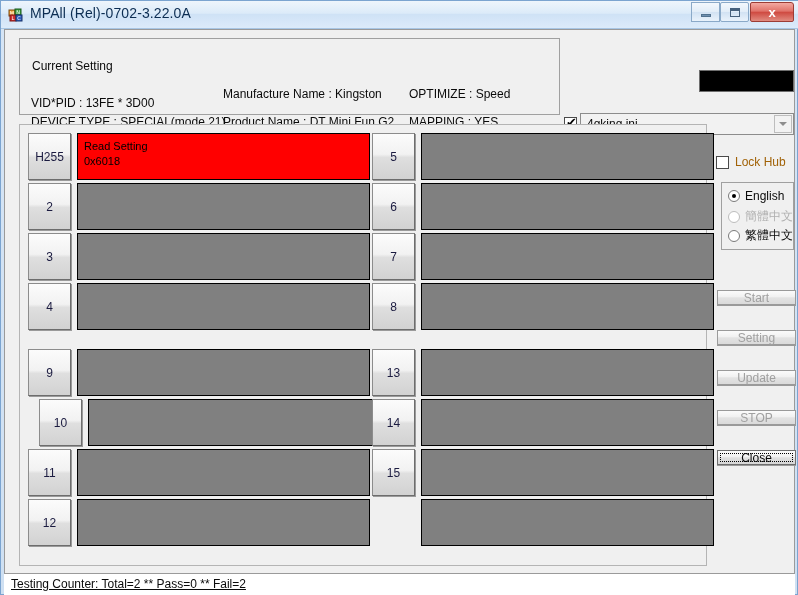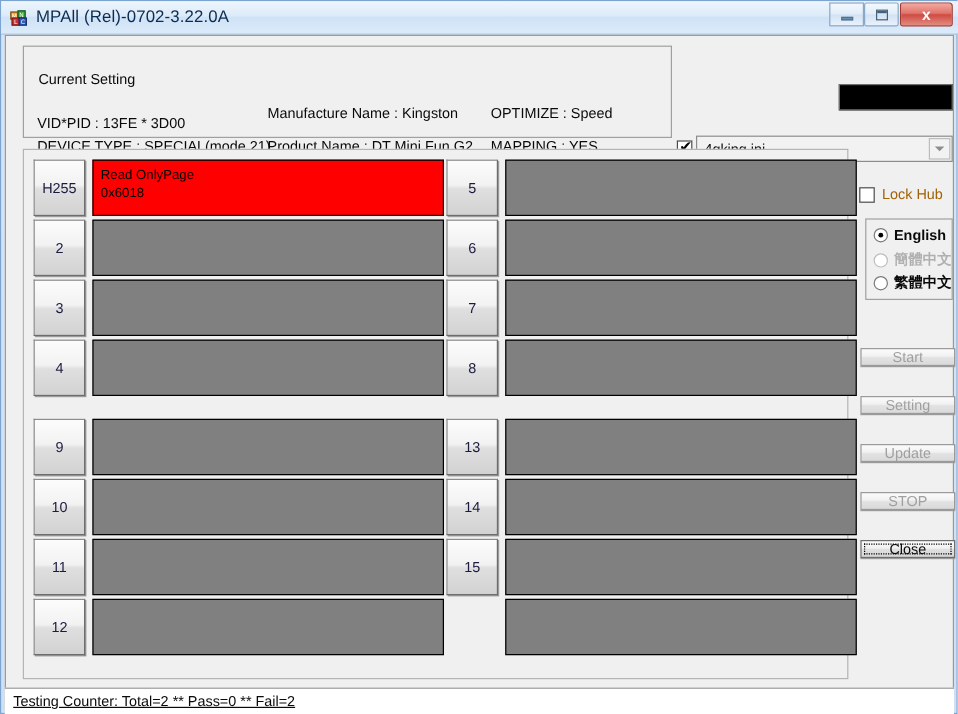--- a/index.html
+++ b/index.html
@@ -255,21 +255,20 @@
     content: "";
     position: absolute; left: 3px; top: 3px;
     width: 4px; height: 4px; border-radius: 50%;
     background: #000000;
   }
   .radio-dot.dim { border-color: #bdbdbd; }
   .radio-lbl {
     margin-left: 5px;
     font-size: 12px; color: #0a0a0a;
     white-space: nowrap;
-    font-weight: bold;
   }
   .radio-lbl.dim { color: #b0b0b0; }
   .radio-lbl.cjk { font-family: "DejaVu Sans", sans-serif; font-size: 12px; }
 
   .action-btn {
     position: absolute; left: 6px;
     width: 79px; height: 15px;
     background: linear-gradient(to bottom,#fbfbfb 0%,#f1f1f1 45%,#e3e3e3 52%,#dadada 100%);
     border: 1px solid #9a9a9a;
     box-sizing: border-box;
@@ -367,41 +366,41 @@
       <div id="ini-combo-value">4gking.ini</div>
       <div id="ini-combo-arrow">
           <span class="caret"></span>
         </div>
     </div>
 
     <div id="slot-panel">
         <div class="slot-row" style="left: 8px; top: 8px; width: 342px;">
           <div class="slot-btn">H255</div>
           <div class="slot-bar red">
-            <div class="slot-bar-line l1">Read OnlyPage</div>
+            <div class="slot-bar-line l1">Read Setting</div>
             <div class="slot-bar-line l2">0x6018</div>
           </div>
         </div>
         <div class="slot-row" style="left: 8px; top: 58px; width: 342px;">
           <div class="slot-btn">2</div>
           <div class="slot-bar"></div>
         </div>
         <div class="slot-row" style="left: 8px; top: 108px; width: 342px;">
           <div class="slot-btn">3</div>
           <div class="slot-bar"></div>
         </div>
         <div class="slot-row" style="left: 8px; top: 158px; width: 342px;">
           <div class="slot-btn">4</div>
           <div class="slot-bar"></div>
         </div>
         <div class="slot-row" style="left: 8px; top: 224px; width: 342px;">
           <div class="slot-btn">9</div>
           <div class="slot-bar"></div>
         </div>
-        <div class="slot-row" style="left: 8px; top: 274px; width: 342px;">
+        <div class="slot-row" style="left: 19px; top: 274px; width: 342px;">
           <div class="slot-btn">10</div>
           <div class="slot-bar"></div>
         </div>
         <div class="slot-row" style="left: 8px; top: 324px; width: 342px;">
           <div class="slot-btn">11</div>
           <div class="slot-bar"></div>
         </div>
         <div class="slot-row" style="left: 8px; top: 374px; width: 342px;">
           <div class="slot-btn">12</div>
           <div class="slot-bar"></div>

